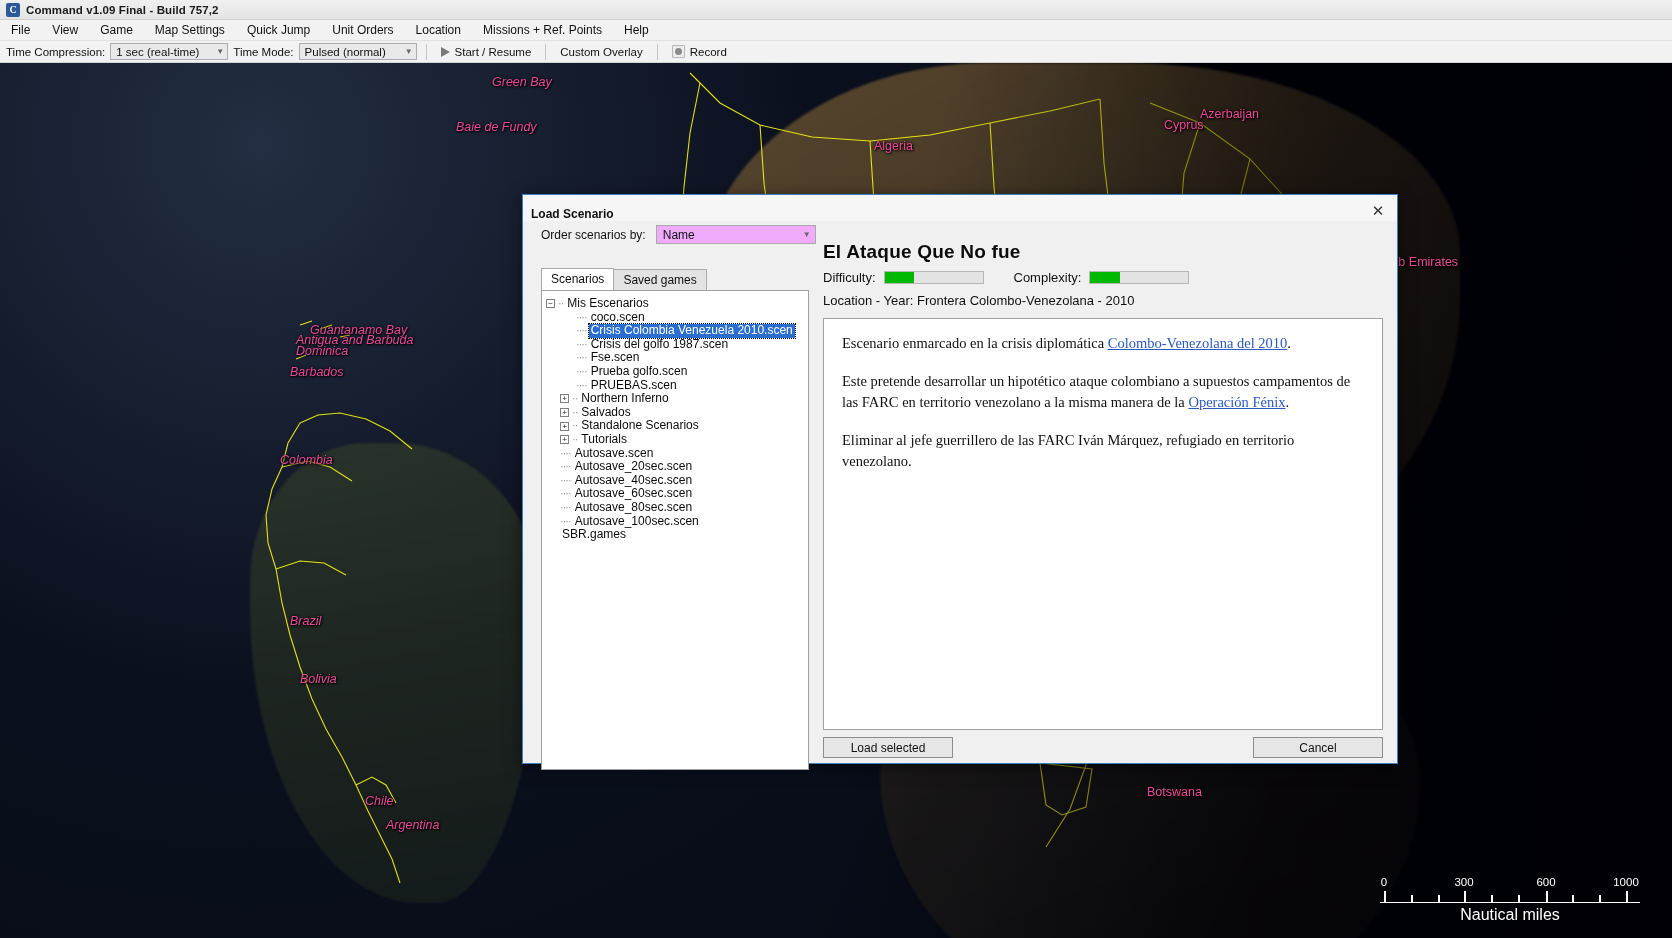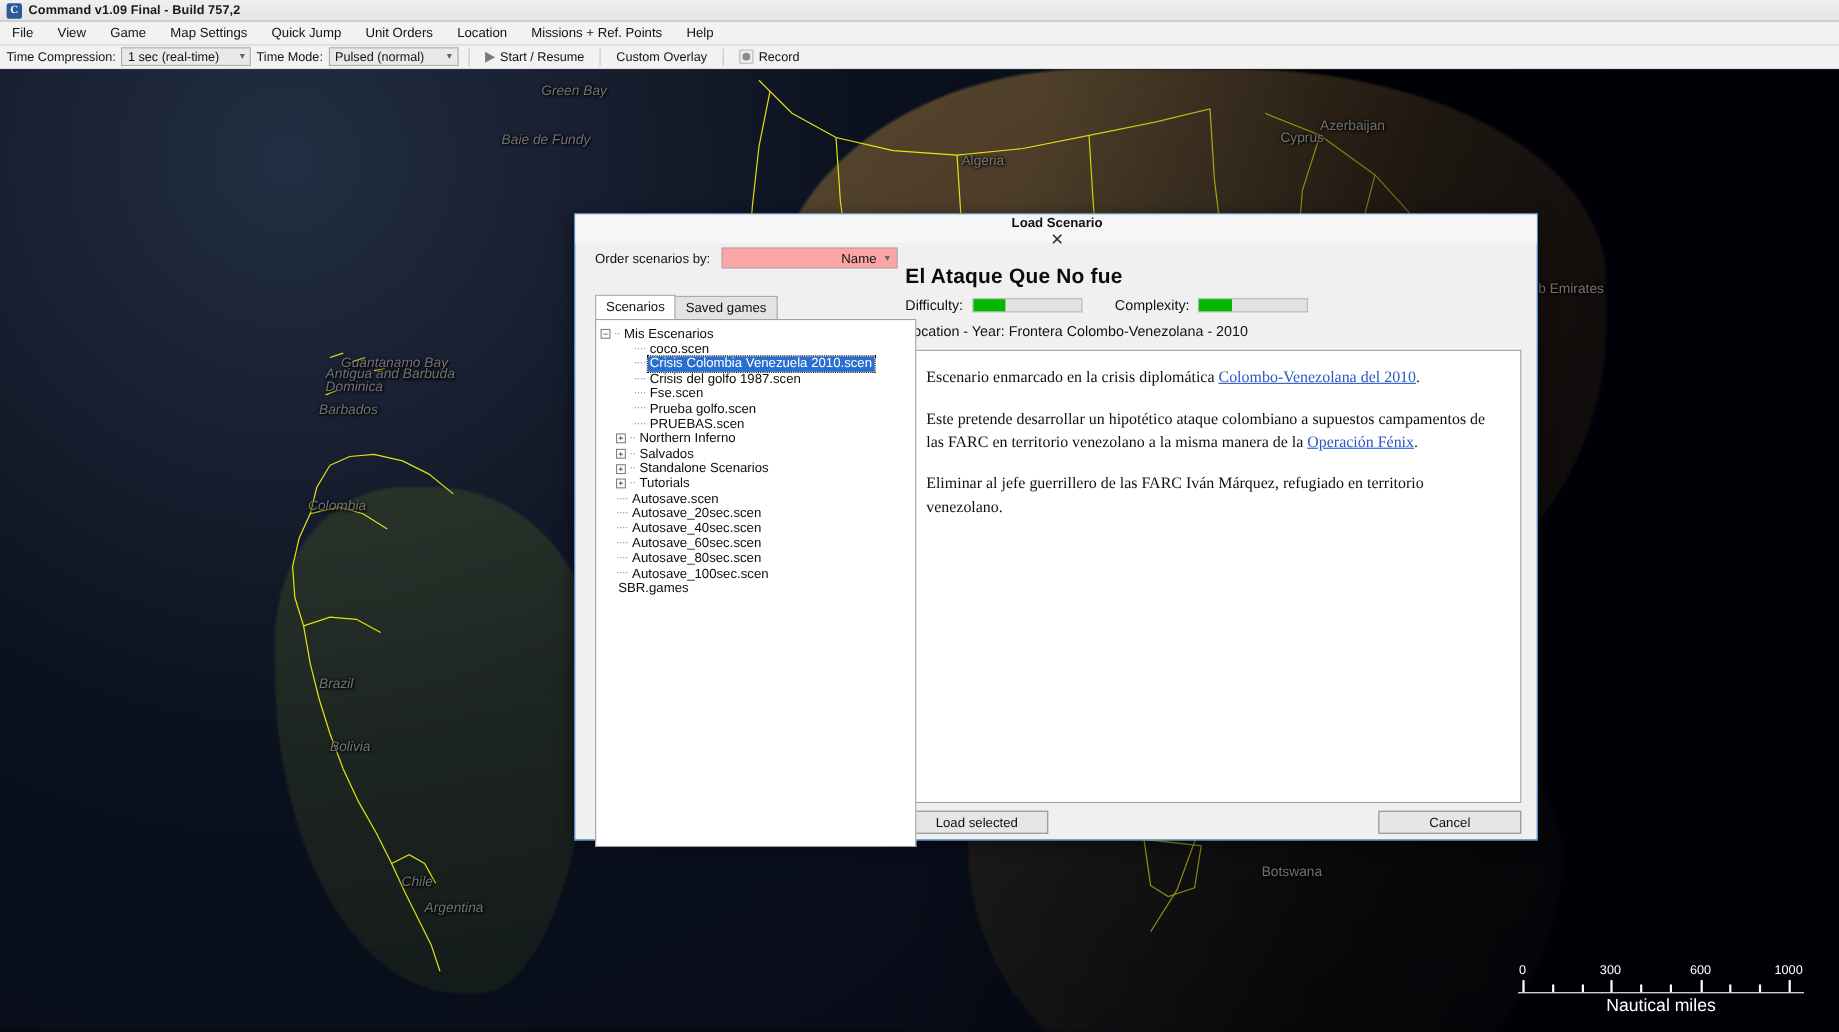--- a/index.html
+++ b/index.html
@@ -95,21 +95,21 @@
     left: 250px; top: 380px; width: 290px; height: 460px;
     background: linear-gradient(170deg, rgba(58,70,42,.55), rgba(34,44,28,.45));
     border-radius: 40% 50% 36% 58% / 30% 34% 66% 64%;
   }
   .terminator {
     position: absolute; left: 0; top: 0; width: 1672px; height: 875px;
     background: linear-gradient(100deg, rgba(0,0,6,0) 52%, rgba(0,0,6,.55) 72%, rgba(0,0,6,.9) 100%);
     pointer-events: none;
   }
   .map-label {
-    position: absolute; color: #737373; font-size: 12.5px;
+    position: absolute; color: #ec4899; font-size: 12.5px;
     font-style: italic; text-shadow: 0 0 3px #000, 1px 1px 2px #000;
     white-space: nowrap; font-family: "Liberation Sans", sans-serif; text-align: center;
   }
   .map-label.up { font-style: normal; }
   svg.borders { position: absolute; left: 0; top: 0; width: 1672px; height: 875px; }
   svg.borders path, svg.borders polyline { fill: none; stroke: #f2f210; stroke-width: 1.1; opacity: .92; }
 
   
   .scalebar { position: absolute; left: 1380px; top: 876px; width: 260px; color: #fff; }
   .scale-nums { display: flex; position: relative; height: 14px; font-size: 11.5px; }
@@ -120,40 +120,40 @@
   }
   .scale-caption { text-align: center; font-size: 16px; margin-top: 3px; }
 
   
   .dialog {
     position: absolute; left: 522px; top: 194px; width: 876px; height: 570px;
     background: #f0f0f0; border: 1px solid #3b7fc4;
     box-shadow: 0 3px 14px rgba(0,0,0,.55);
   }
   .dlg-title {
-    height: 26px; display: flex; align-items: center; justify-content: space-between;
-    padding: 0 6px 0 8px; background: #f6f6f6; flex-direction: column;
+    height: 26px; display: flex; align-items: flex-end; justify-content: space-between;
+    padding: 0 6px 0 8px; background: #f6f6f6;
   }
   .dlg-title-text { font-size: 12px; font-weight: bold; color: #111; }
   .dlg-close {
     width: 26px; height: 20px; display: flex; align-items: center; justify-content: center;
     font-size: 15px; color: #333; cursor: default;
   }
 
   .dlg-body { position: relative; padding: 0 10px; }
 
   .order-row { display: flex; align-items: center; gap: 10px; padding: 4px 0 6px 8px; }
   .order-label { font-size: 12px; color: #111; }
   .order-combo {
-    width: 160px; height: 19px; background: #fca5a5; border: 1px solid #a9a9a9;
-    display: flex; align-items: center; justify-content: flex-end;
+    width: 160px; height: 19px; background: #f0abfc; border: 1px solid #a9a9a9;
+    display: flex; align-items: center; justify-content: space-between;
     padding: 0 4px 0 6px; font-size: 12px; color: #111;
   }
 
-  .left-pane { position: absolute; left: 18px; top: 48px; width: 292px; }
+  .left-pane { position: absolute; left: 18px; top: 48px; width: 268px; }
   .tabstrip { display: flex; align-items: flex-end; height: 21px; }
   .tab {
     font-size: 12px; color: #111; padding: 3px 9px 3px 9px; border: 1px solid #a9a9a9;
     border-bottom: none; background: #e3e3e3; margin-right: -1px;
   }
   .tab.active { background: #fff; position: relative; z-index: 2; padding-bottom: 4px; }
   .treebox {
     border: 1px solid #a0a0a0; background: #fff; height: 480px; overflow: hidden;
     position: relative; z-index: 1; padding: 6px 4px 4px 4px;
   }

